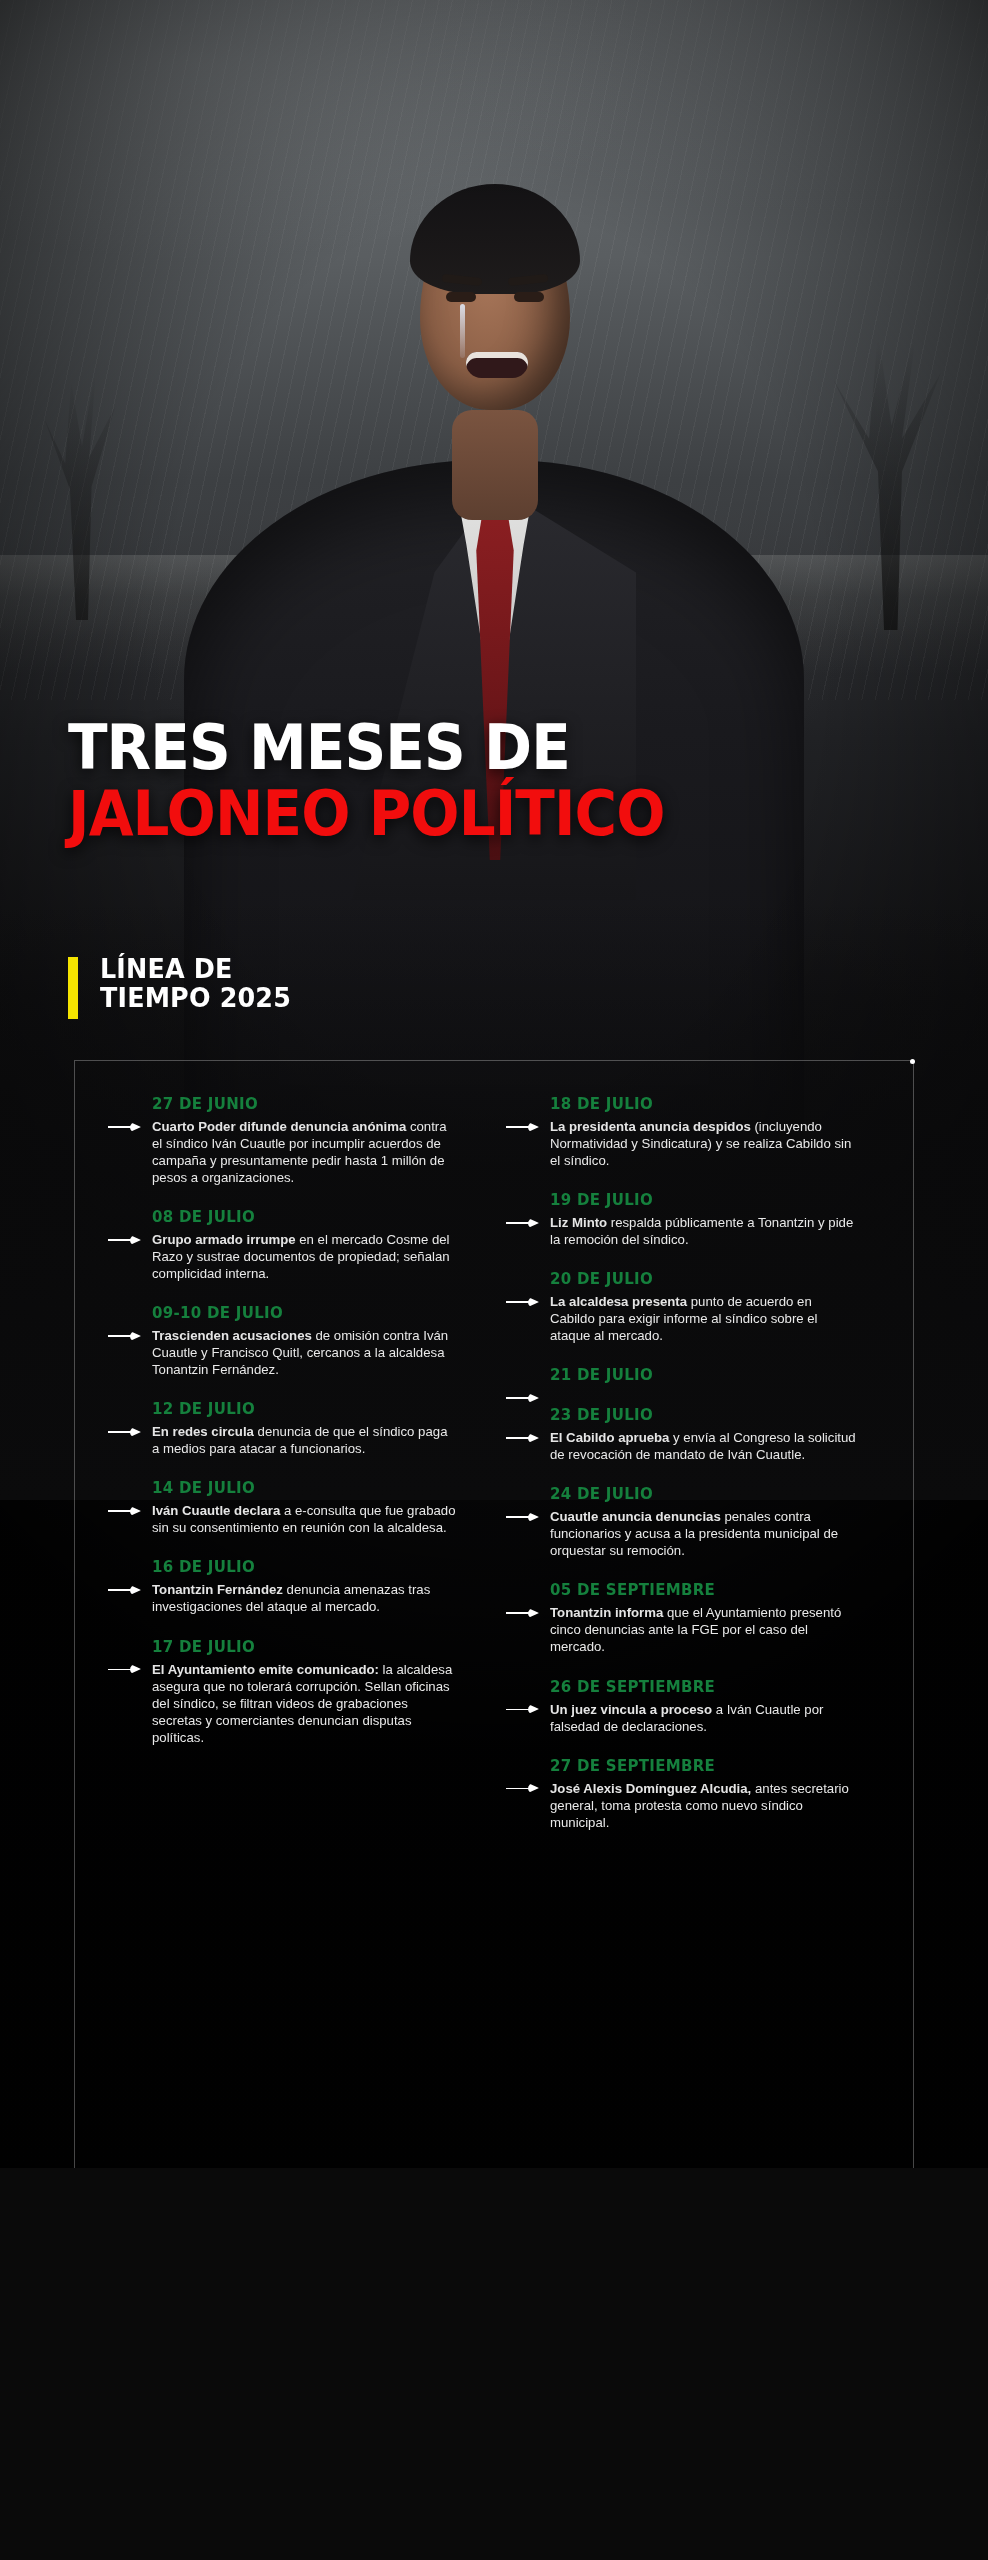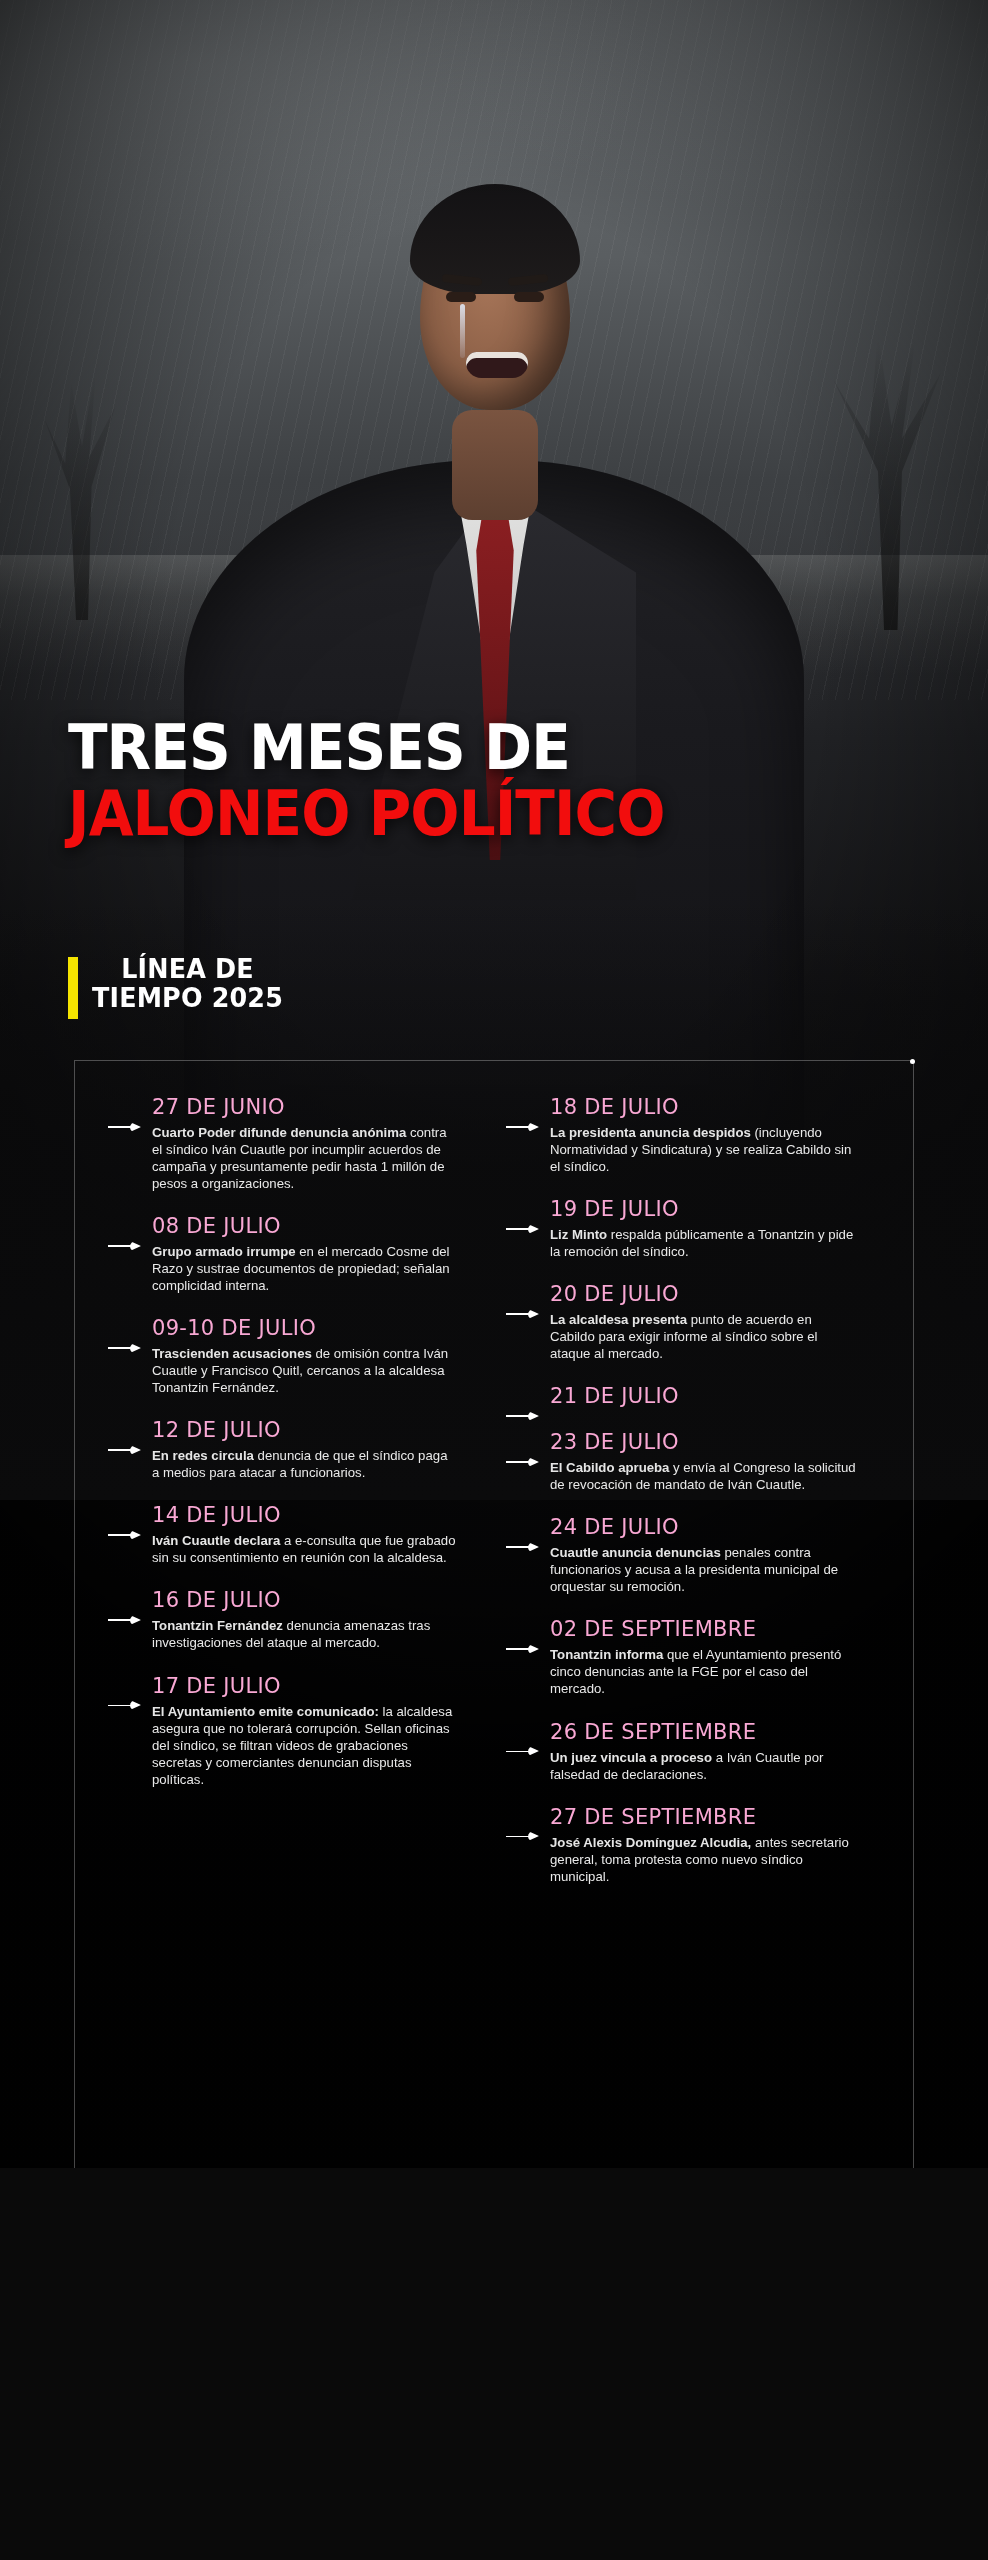--- a/index.html
+++ b/index.html
@@ -133,21 +133,21 @@
     text-shadow: 0 4px 16px rgba(0,0,0,.8);
   }
   .title-2 {
     margin-top:6px;
     font-size:63px; line-height:0.96; font-weight:900; letter-spacing:-1px;
     color:#f20d0d; font-family:"DejaVu Sans", sans-serif;
     transform: scaleX(0.92); transform-origin:left center;
     text-shadow: 0 4px 16px rgba(0,0,0,.8);
   }
 
-  .subhead { position:absolute; left:68px; top:955px; display:flex; align-items:flex-start; gap:14px;text-align:center; }
+  .subhead { position:absolute; left:68px; top:955px; display:flex; align-items:flex-start; gap:22px; }
   .subhead-bar { width:10px; height:62px; background:#f5e400; flex:0 0 auto; margin-top:2px; }
   .subhead-text {
     font-family:"DejaVu Sans", sans-serif; font-weight:900; font-size:27px; line-height:1.06;
     letter-spacing:0.2px; color:#ffffff; transform: scaleX(0.94); transform-origin:left center;
   }
 
   
   .frame {
     position:absolute; left:74px; top:1060px; width:840px; height:1330px;
     border:1px solid rgba(255,255,255,0.28);
@@ -155,22 +155,22 @@
   .frame-dot { position:absolute; width:5px; height:5px; border-radius:50%; background:#fff; }
 
   .columns {
     position:absolute; left:108px; top:1095px; width:790px;
     display:flex; gap:48px;
   }
   .col { width:350px; }
 
   .ev { position:relative; padding-left:44px; margin-bottom:22px; }
   .ev .date {
-    font-family:"DejaVu Sans", sans-serif; font-weight:400; font-size:21px;
-    letter-spacing:0.3px; color:#f9a8d4; margin-bottom:5px;
+    font-family:"DejaVu Sans", sans-serif; font-weight:700; font-size:15px;
+    letter-spacing:0.3px; color:#15803d; margin-bottom:5px;
   }
   .ev .body {
     font-size:13.2px; line-height:1.29; color:#e9e9e9; font-family:"Liberation Sans", sans-serif;
   }
   .ev .body b { color:#e5e5e5; font-weight:700; }
   .arrow {
     position:absolute; left:0; top:26px; width:34px; height:12px;
   }
   .arrow .shaft { position:absolute; left:0; top:5px; width:26px; height:1.6px; background:#ffffff; }
   .arrow .head {
@@ -342,21 +342,21 @@
             <span class="head"></span>
           </div>
           <div class="date">24 DE JULIO</div>
           <div class="body"><b>Cuautle anuncia denuncias</b><span> penales contra funcionarios y acusa a la presidenta municipal de orquestar su remoción.</span></div>
         </div>
         <div class="ev">
           <div class="arrow">
             <span class="shaft"></span>
             <span class="head"></span>
           </div>
-          <div class="date">02 DE SEPTIEMBRE</div>
+          <div class="date">05 DE SEPTIEMBRE</div>
           <div class="body"><b>Tonantzin informa</b><span> que el Ayuntamiento presentó cinco denuncias ante la FGE por el caso del mercado.</span></div>
         </div>
         <div class="ev">
           <div class="arrow">
             <span class="shaft"></span>
             <span class="head"></span>
           </div>
           <div class="date">26 DE SEPTIEMBRE</div>
           <div class="body"><b>Un juez vincula a proceso</b><span> a Iván Cuautle por falsedad de declaraciones.</span></div>
         </div>

